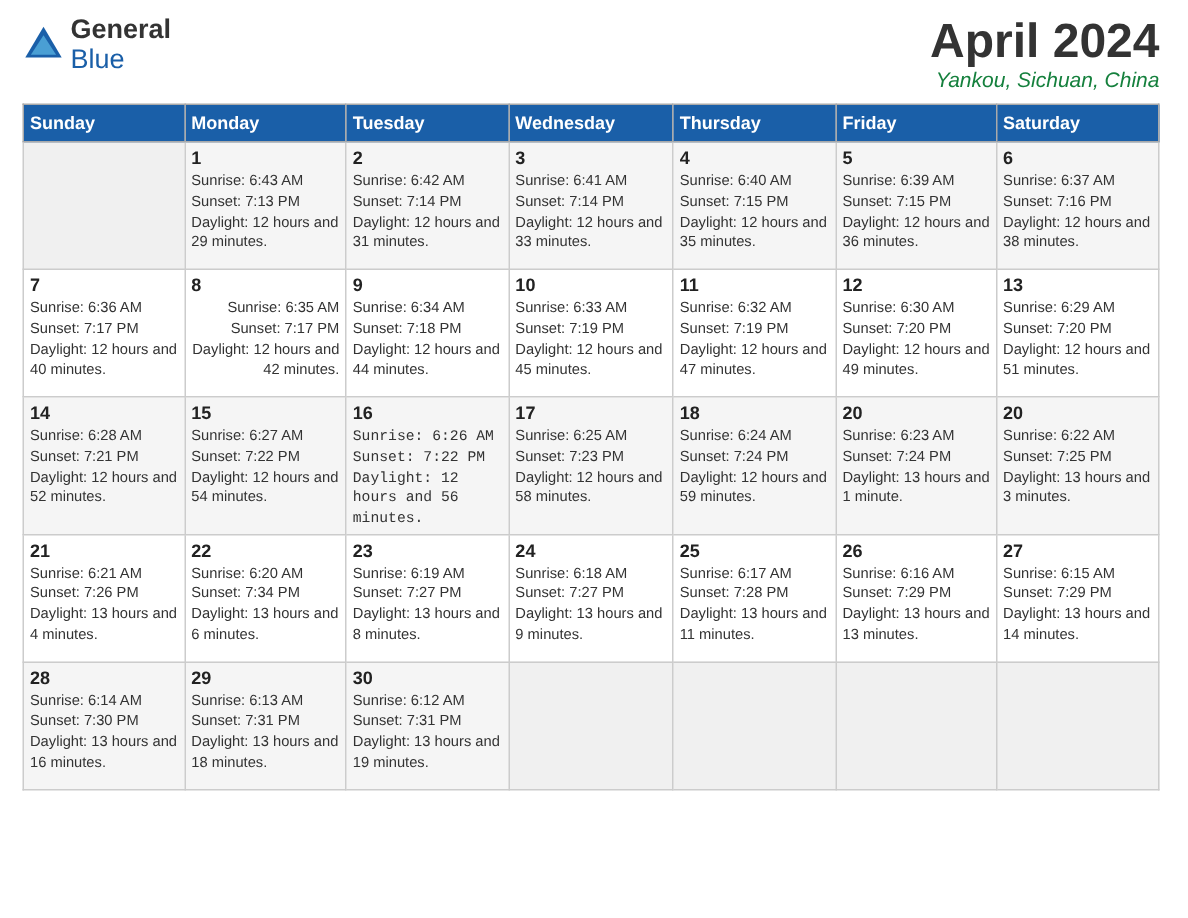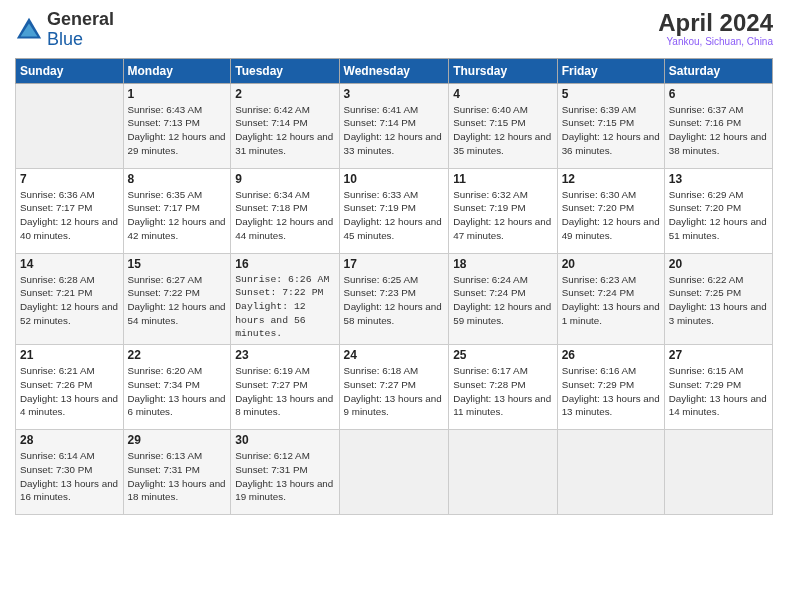--- a/index.html
+++ b/index.html
@@ -42,28 +42,29 @@
       color: #1a5fa8;
     }
     .logo-icon {
       width: 28px;
       height: 28px;
     }
     .title-block {
       text-align: right;
     }
     .main-title {
-      font-size: 24px;
+      font-size: 32px;
       font-weight: bold;
       color: #333;
       line-height: 1.1;
     }
     .subtitle {
-      font-size: 10px;
-      color: #8b5cf6;
+      font-size: 14px;
+      color: #15803d;
+      font-style: italic;
     }
     .calendar {
       width: 100%;
       border-collapse: collapse;
       font-size: 10.5px;
     }
     .calendar thead th {
       background: #1a5fa8;
       color: #fff;
       padding: 5px 4px;
@@ -176,21 +177,21 @@
         </tr>
         <tr>
           <td>
             <div class="day-number">7</div>
             <div class="day-info" style="white-space: pre-line;">Sunrise: 6:36 AM
 Sunset: 7:17 PM
 Daylight: 12 hours and 40 minutes.</div>
           </td>
           <td>
             <div class="day-number">8</div>
-            <div class="day-info" style="white-space: pre-line;">Sunrise: 6:35 AM
+            <div class="day-info" style="white-space: pre-line; text-align: right;">Sunrise: 6:35 AM
 Sunset: 7:17 PM
 Daylight: 12 hours and 42 minutes.</div>
           </td>
           <td>
             <div class="day-number">9</div>
             <div class="day-info" style="white-space: pre-line;">Sunrise: 6:34 AM
 Sunset: 7:18 PM
 Daylight: 12 hours and 44 minutes.</div>
           </td>
           <td>

